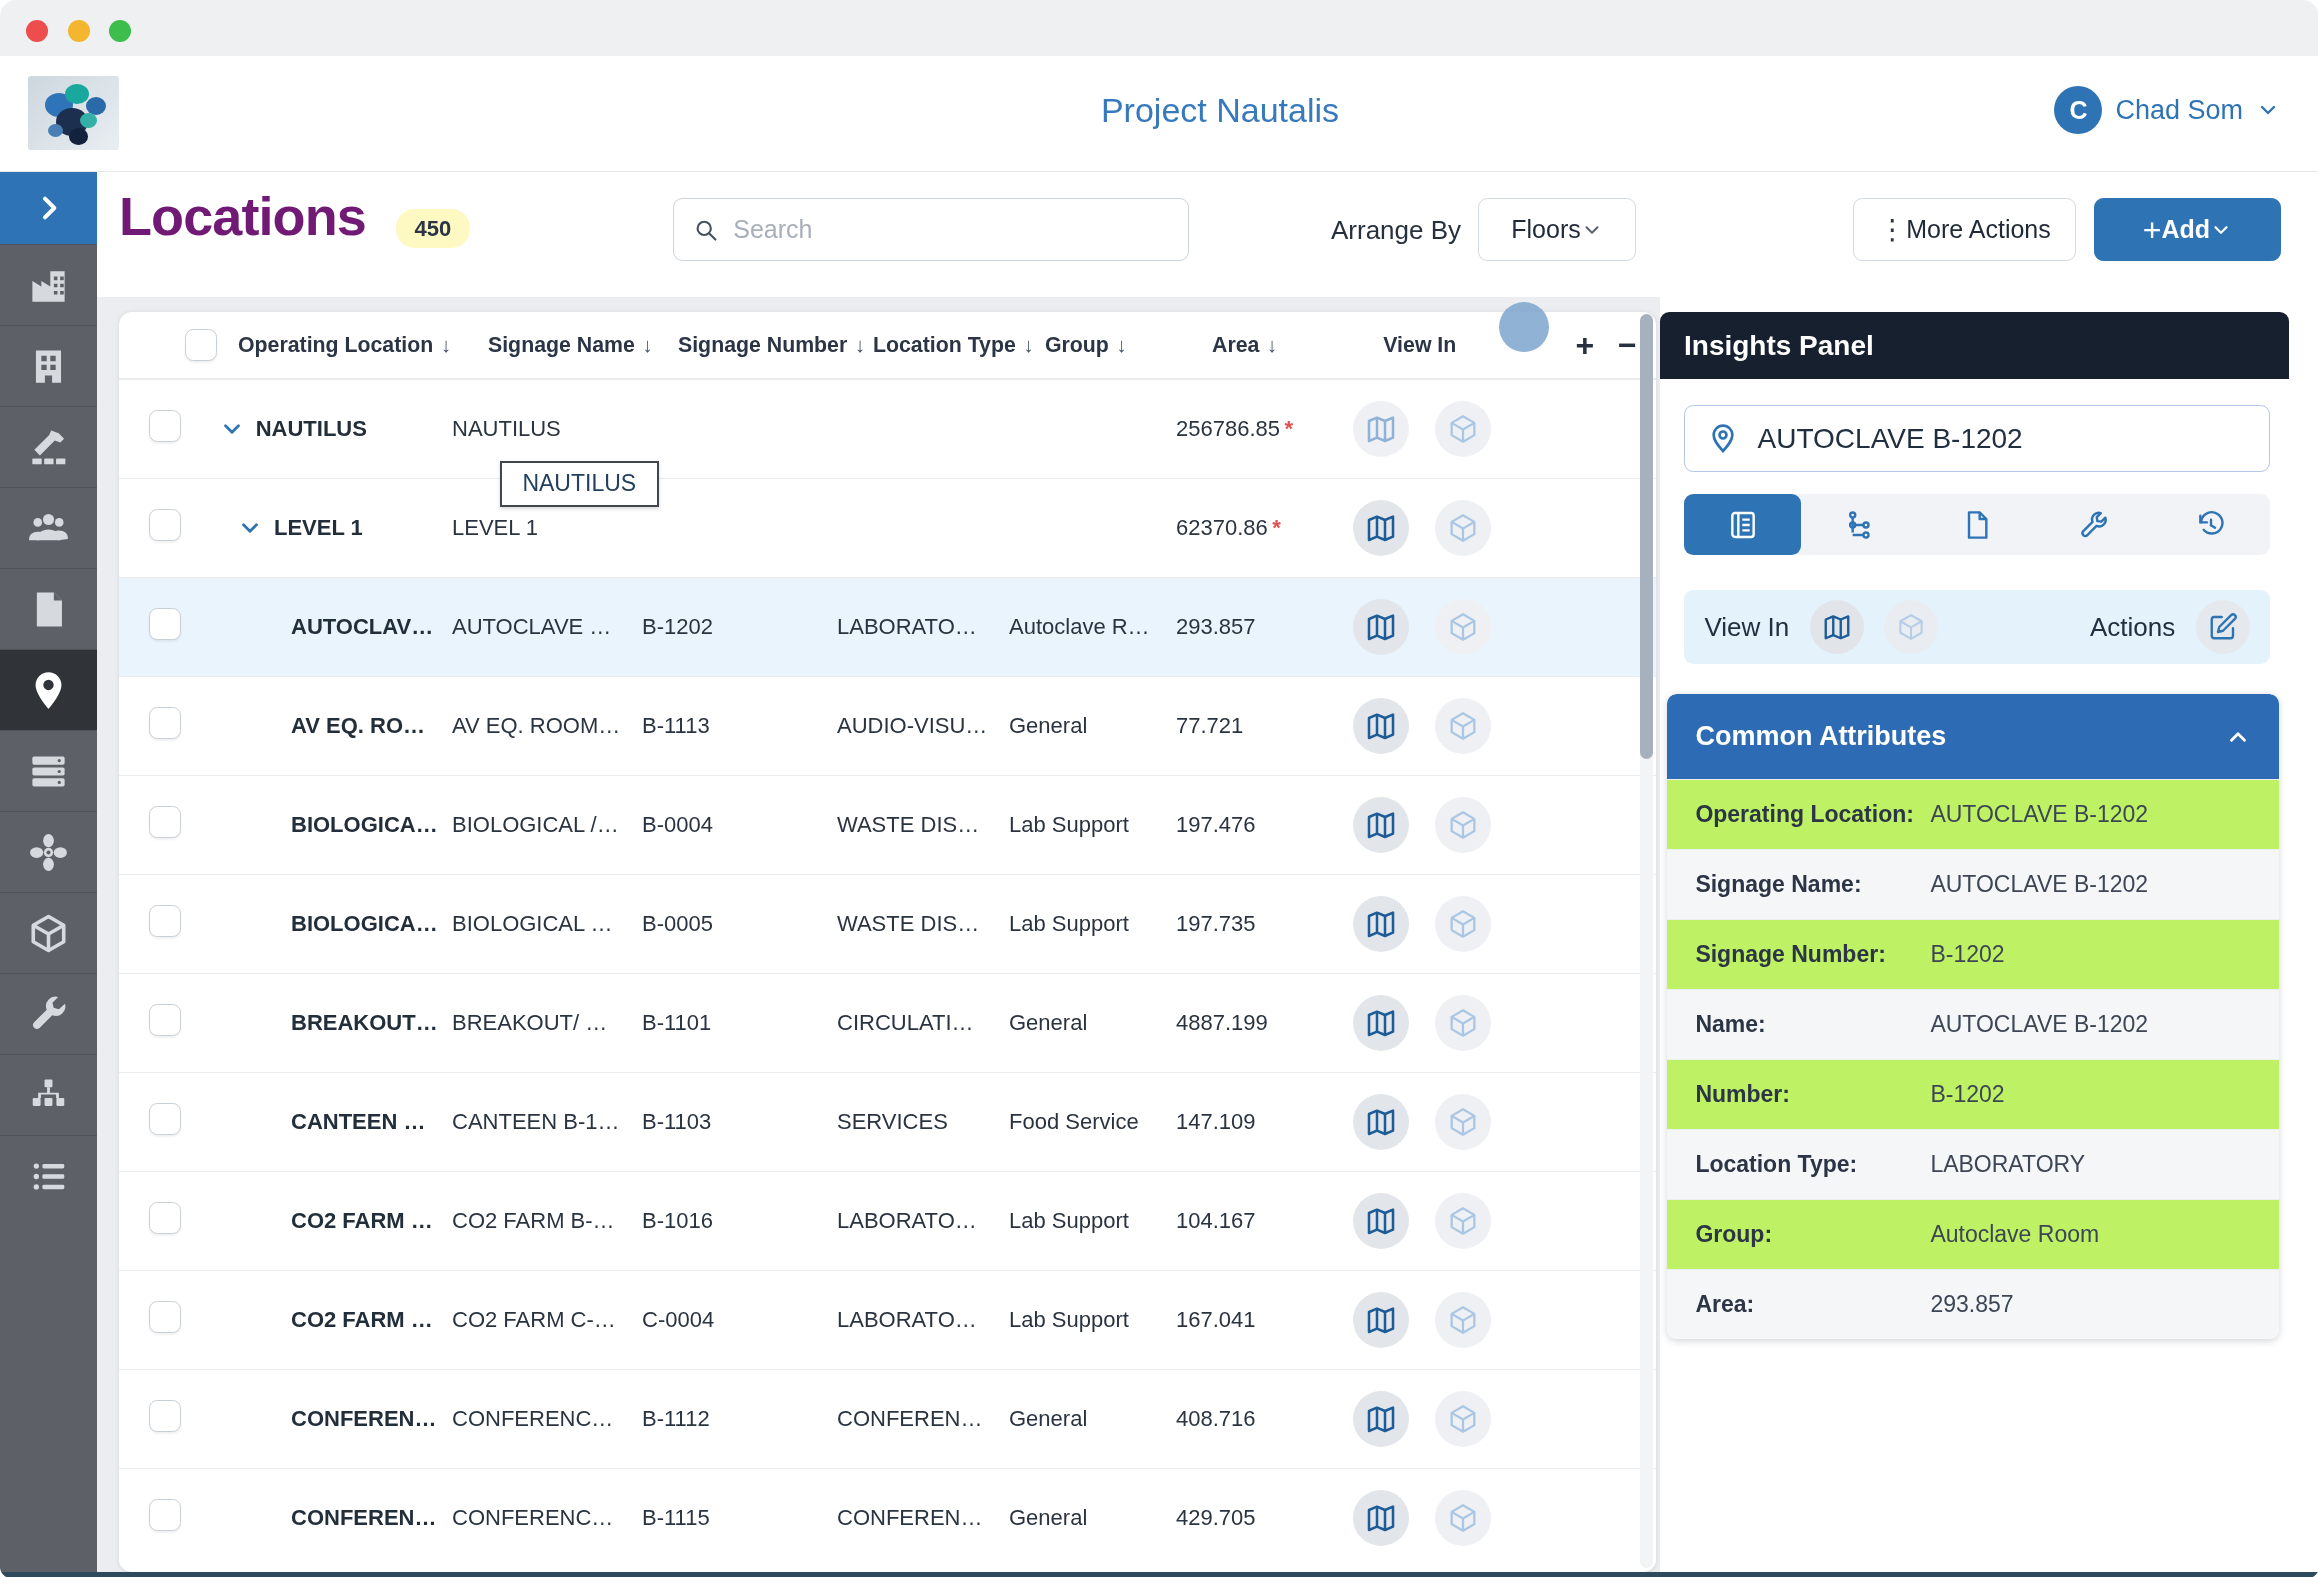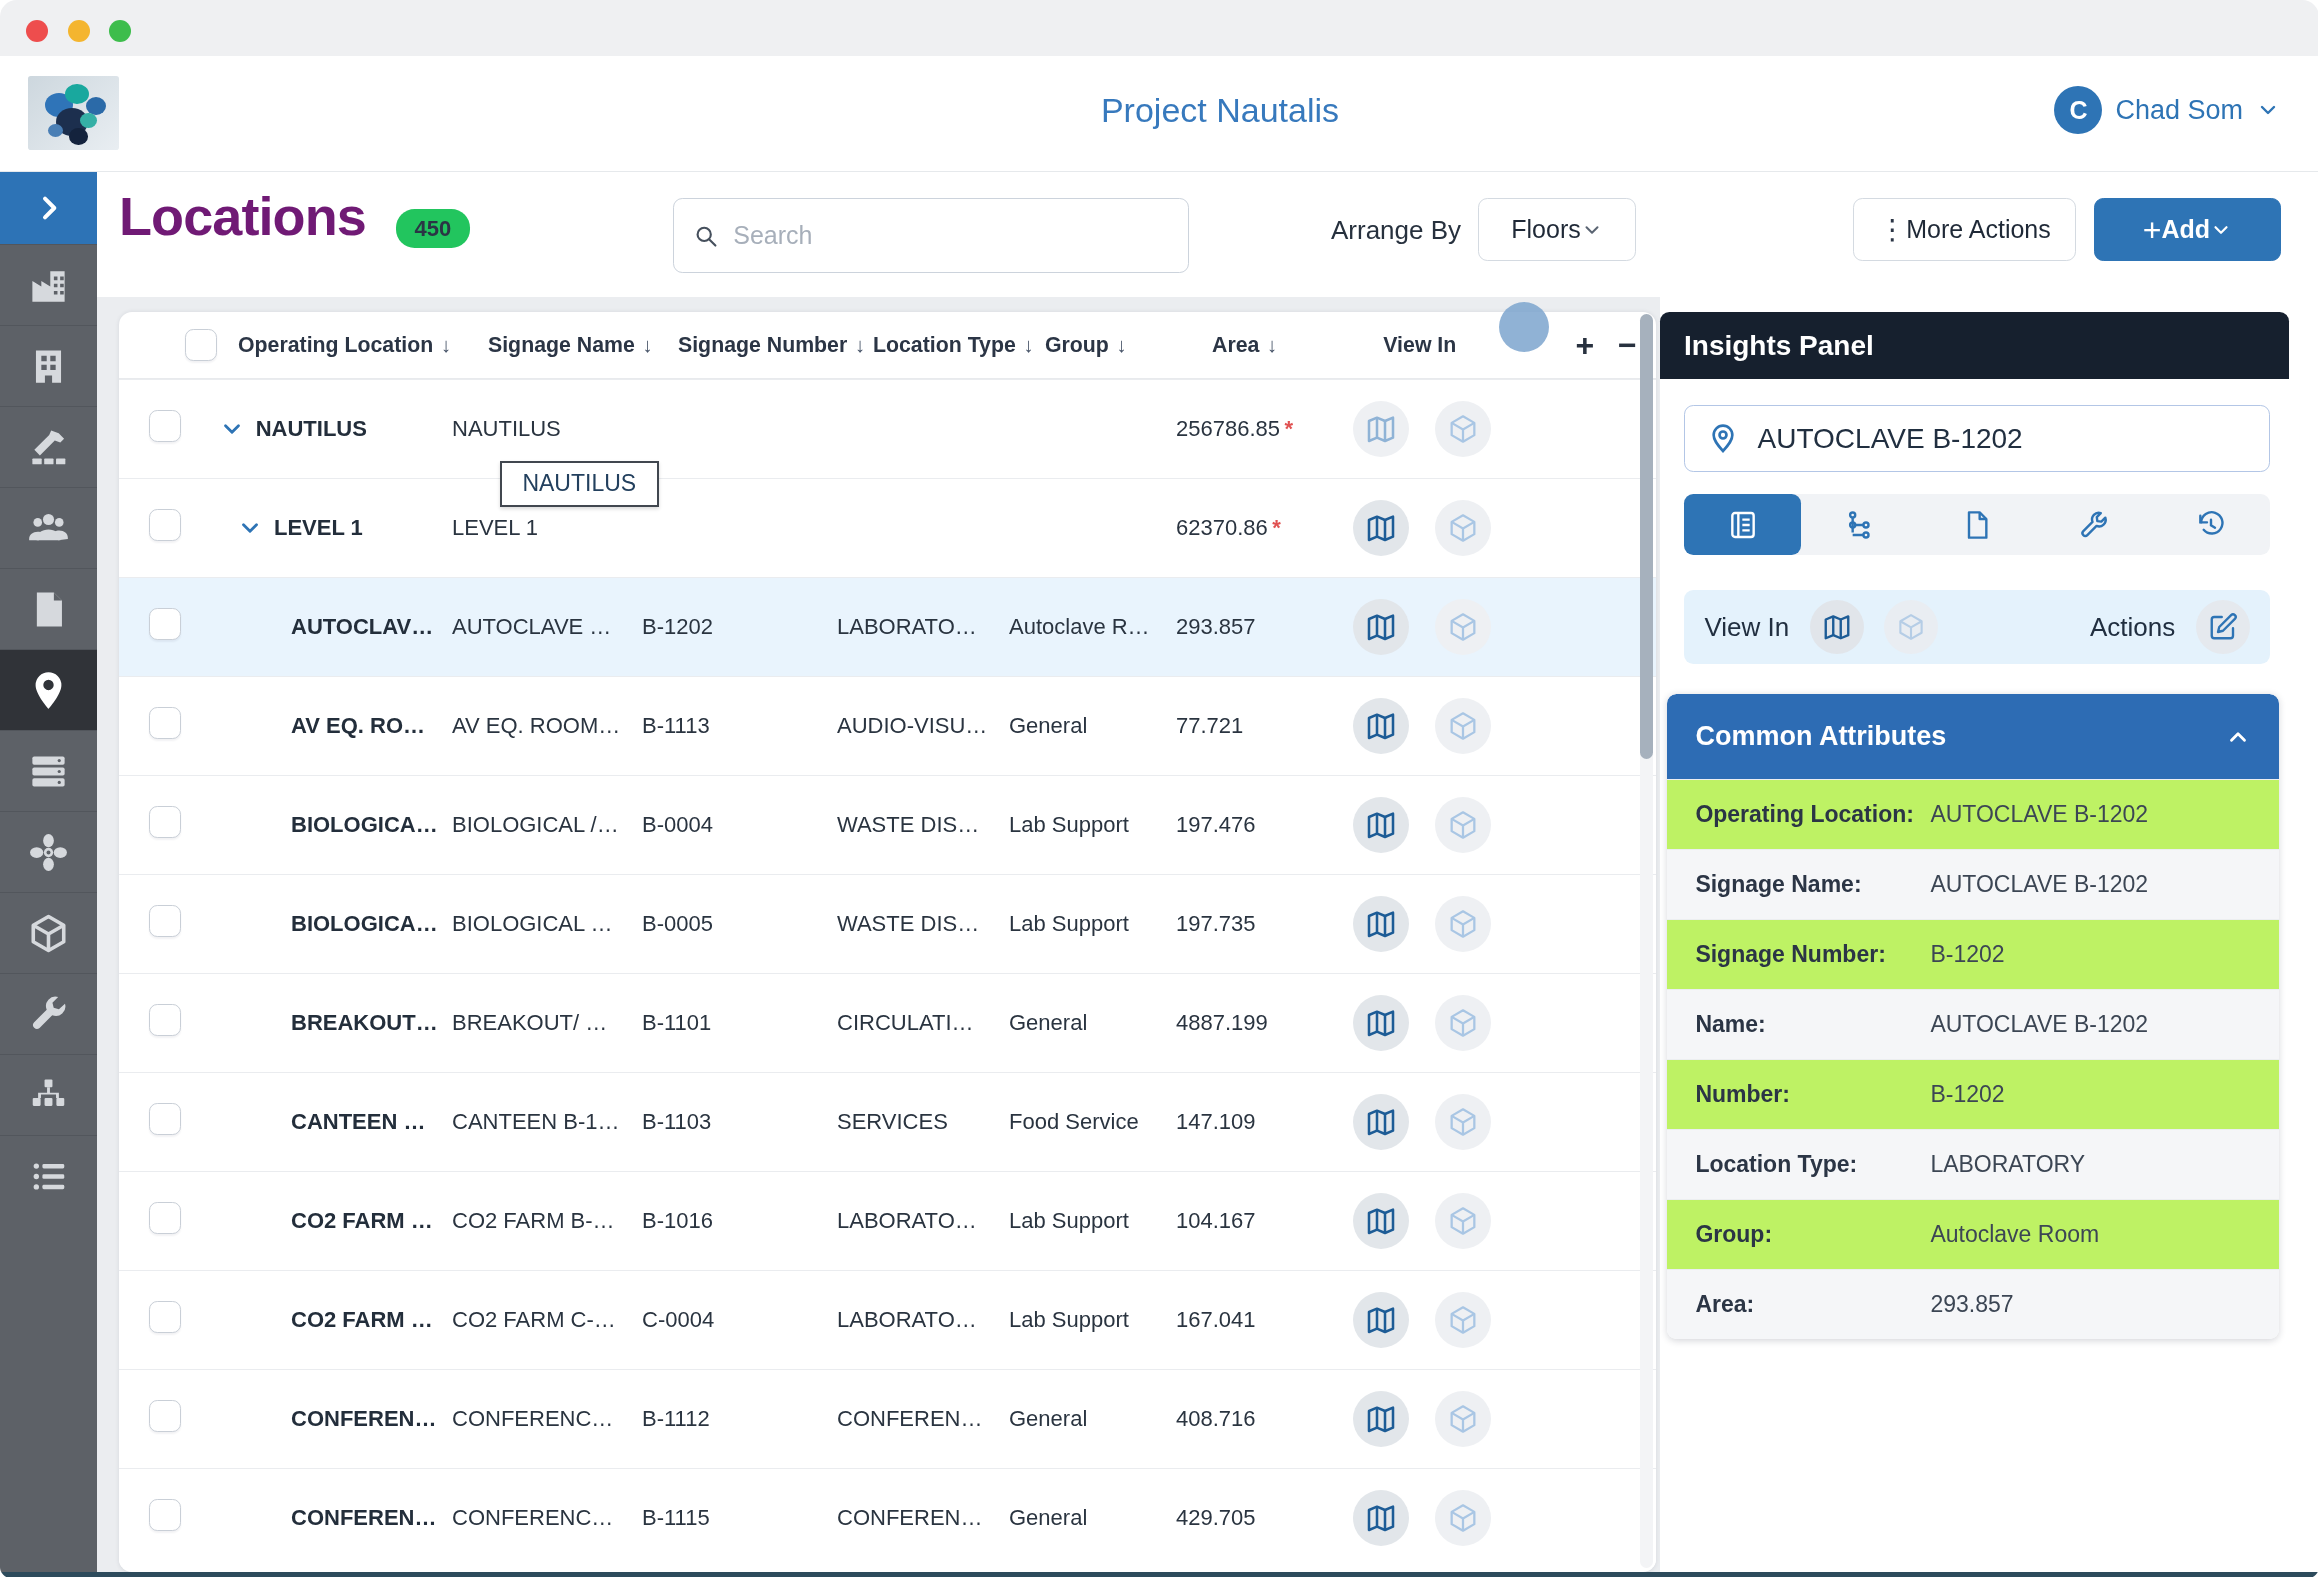--- a/index.html
+++ b/index.html
@@ -28,22 +28,22 @@
   .sidebar { position:absolute; left:0; top:172px; bottom:6.5px; width:97px; background:#5d6167; }
   .sb-expand { height:72px; background:#2d73b6; display:flex; align-items:center; justify-content:center; color:#fff; cursor:pointer; }
   .sb-item { height:81px; border-top:0.9px solid #52565c; display:flex; align-items:center; justify-content:center; color:#d6d9dd; cursor:pointer; }
   .sb-item.active { background:#303338; color:#ffffff; }
   .sb-item svg { width:43px; height:43px; }
 
   
   .main { position:absolute; left:97px; top:172px; right:0; bottom:6.5px; background:#fff; }
   .toolbar { position:absolute; top:0; left:0; right:0; height:125px; background:#fff; }
   .page-title { position:absolute; left:22px; top:13px; font-size:54px; color:#701a75; letter-spacing:-0.9px; }
-  .count-badge { position:absolute; left:299px; top:37px; background:#22c55e; color:#2b3545; font-size:22px; font-weight:700; border-radius:18.6px; padding:6.5px 18.6px; }
-  .search-box { position:absolute; left:576px; top:26px; width:516px; height:75px; border:1.9px solid #ccd3dc; border-radius:9.3px; background:#fff; display:flex; align-items:center; padding:0 18.6px; gap:15px; color:#46505d; }
+  .count-badge { position:absolute; left:299px; top:37px; background:#fef9c3; color:#2b3545; font-size:22px; font-weight:700; border-radius:18.6px; padding:6.5px 18.6px; }
+  .search-box { position:absolute; left:576px; top:26px; width:516px; height:63px; border:1.9px solid #ccd3dc; border-radius:9.3px; background:#fff; display:flex; align-items:center; padding:0 18.6px; gap:15px; color:#46505d; }
   .search-box input { border:none; outline:none; font-size:25px; color:#39424f; width:100%; font-family:inherit; background:transparent; }
   .search-box input::placeholder { color:#a7afba; }
   .arrange-label { position:absolute; left:1234px; top:43px; font-size:26px; color:#27313e; }
   .btn { display:flex; align-items:center; justify-content:center; gap:0; border:1.9px solid #d4dae1; border-radius:9.3px; background:#fff; font-size:25px; color:#1f2937; cursor:pointer; }
   .btn-floors { position:absolute; left:1381px; top:26px; width:158px; height:63px; }
   .btn-more { position:absolute; left:1756px; top:26px; width:223px; height:63px; }
   .btn-add { position:absolute; left:1997px; top:26px; width:187px; height:63px; background:#2e74b5; border-color:#2e74b5; color:#fff; font-weight:700; }
   .btn svg { flex:none; }
   .kebab { font-size:28px; color:#2b3545; letter-spacing:0; }
   .plus-glyph { font-size:32px; font-weight:400; line-height:1; }

